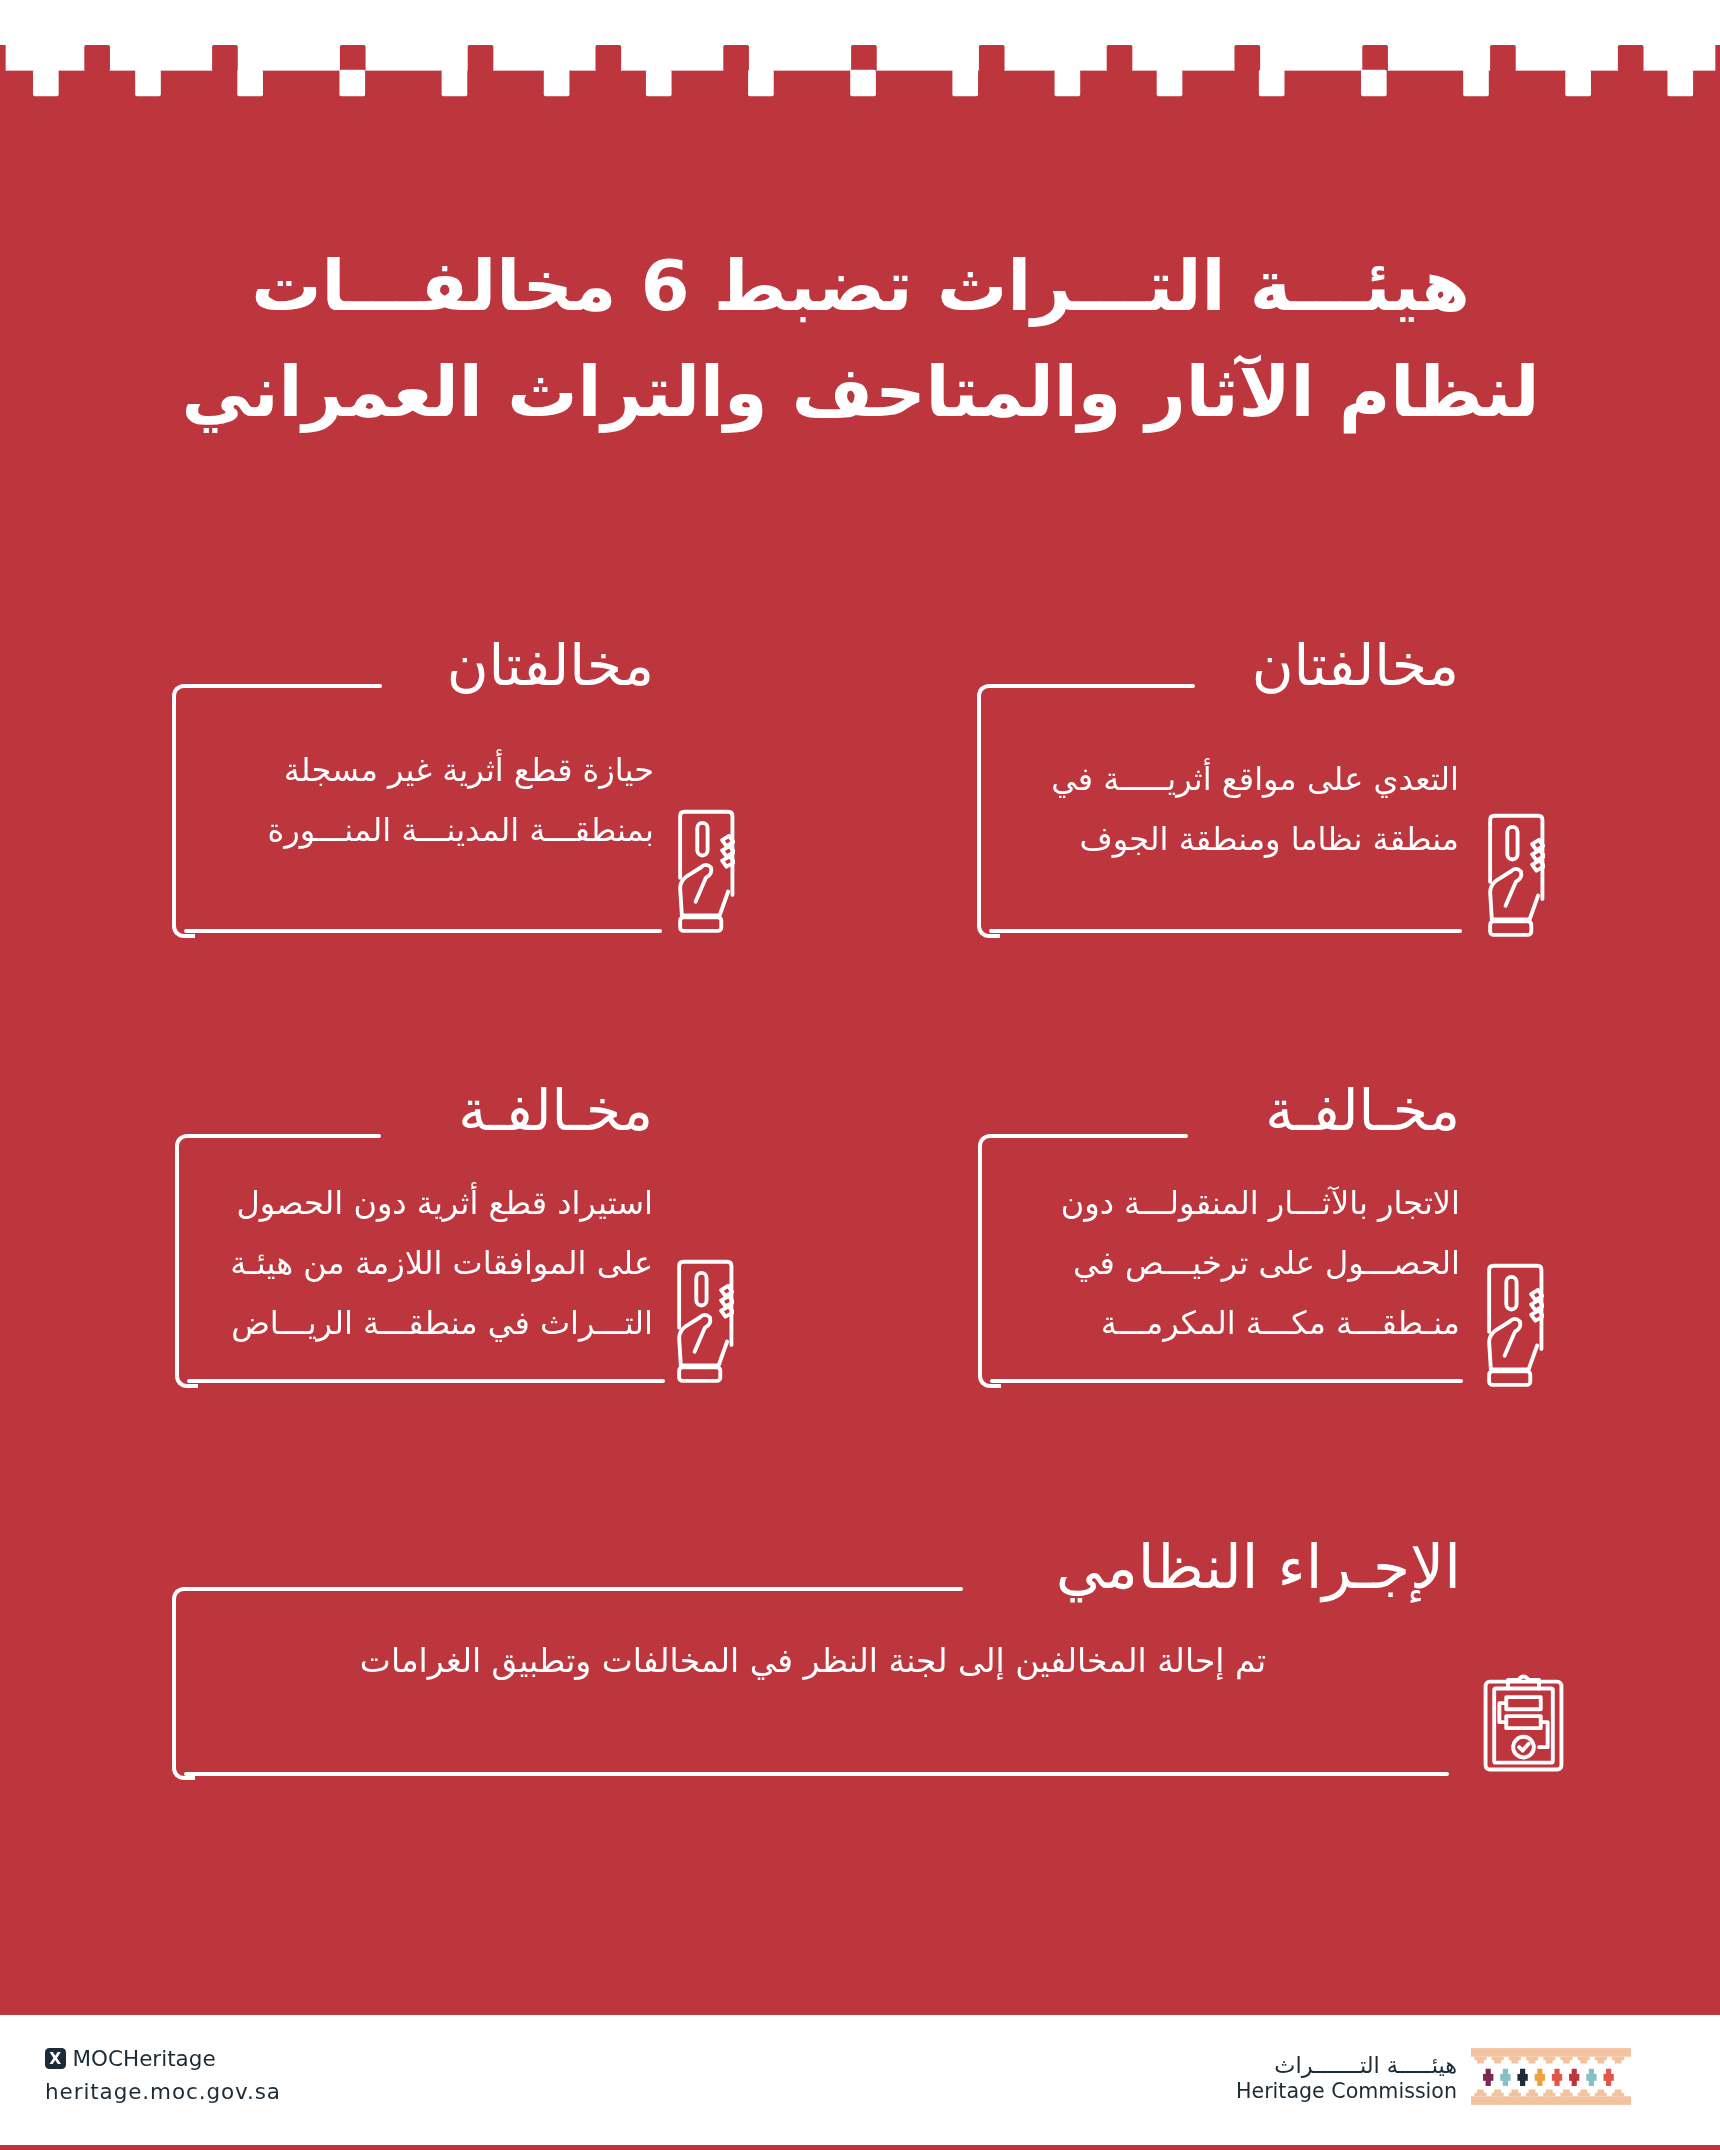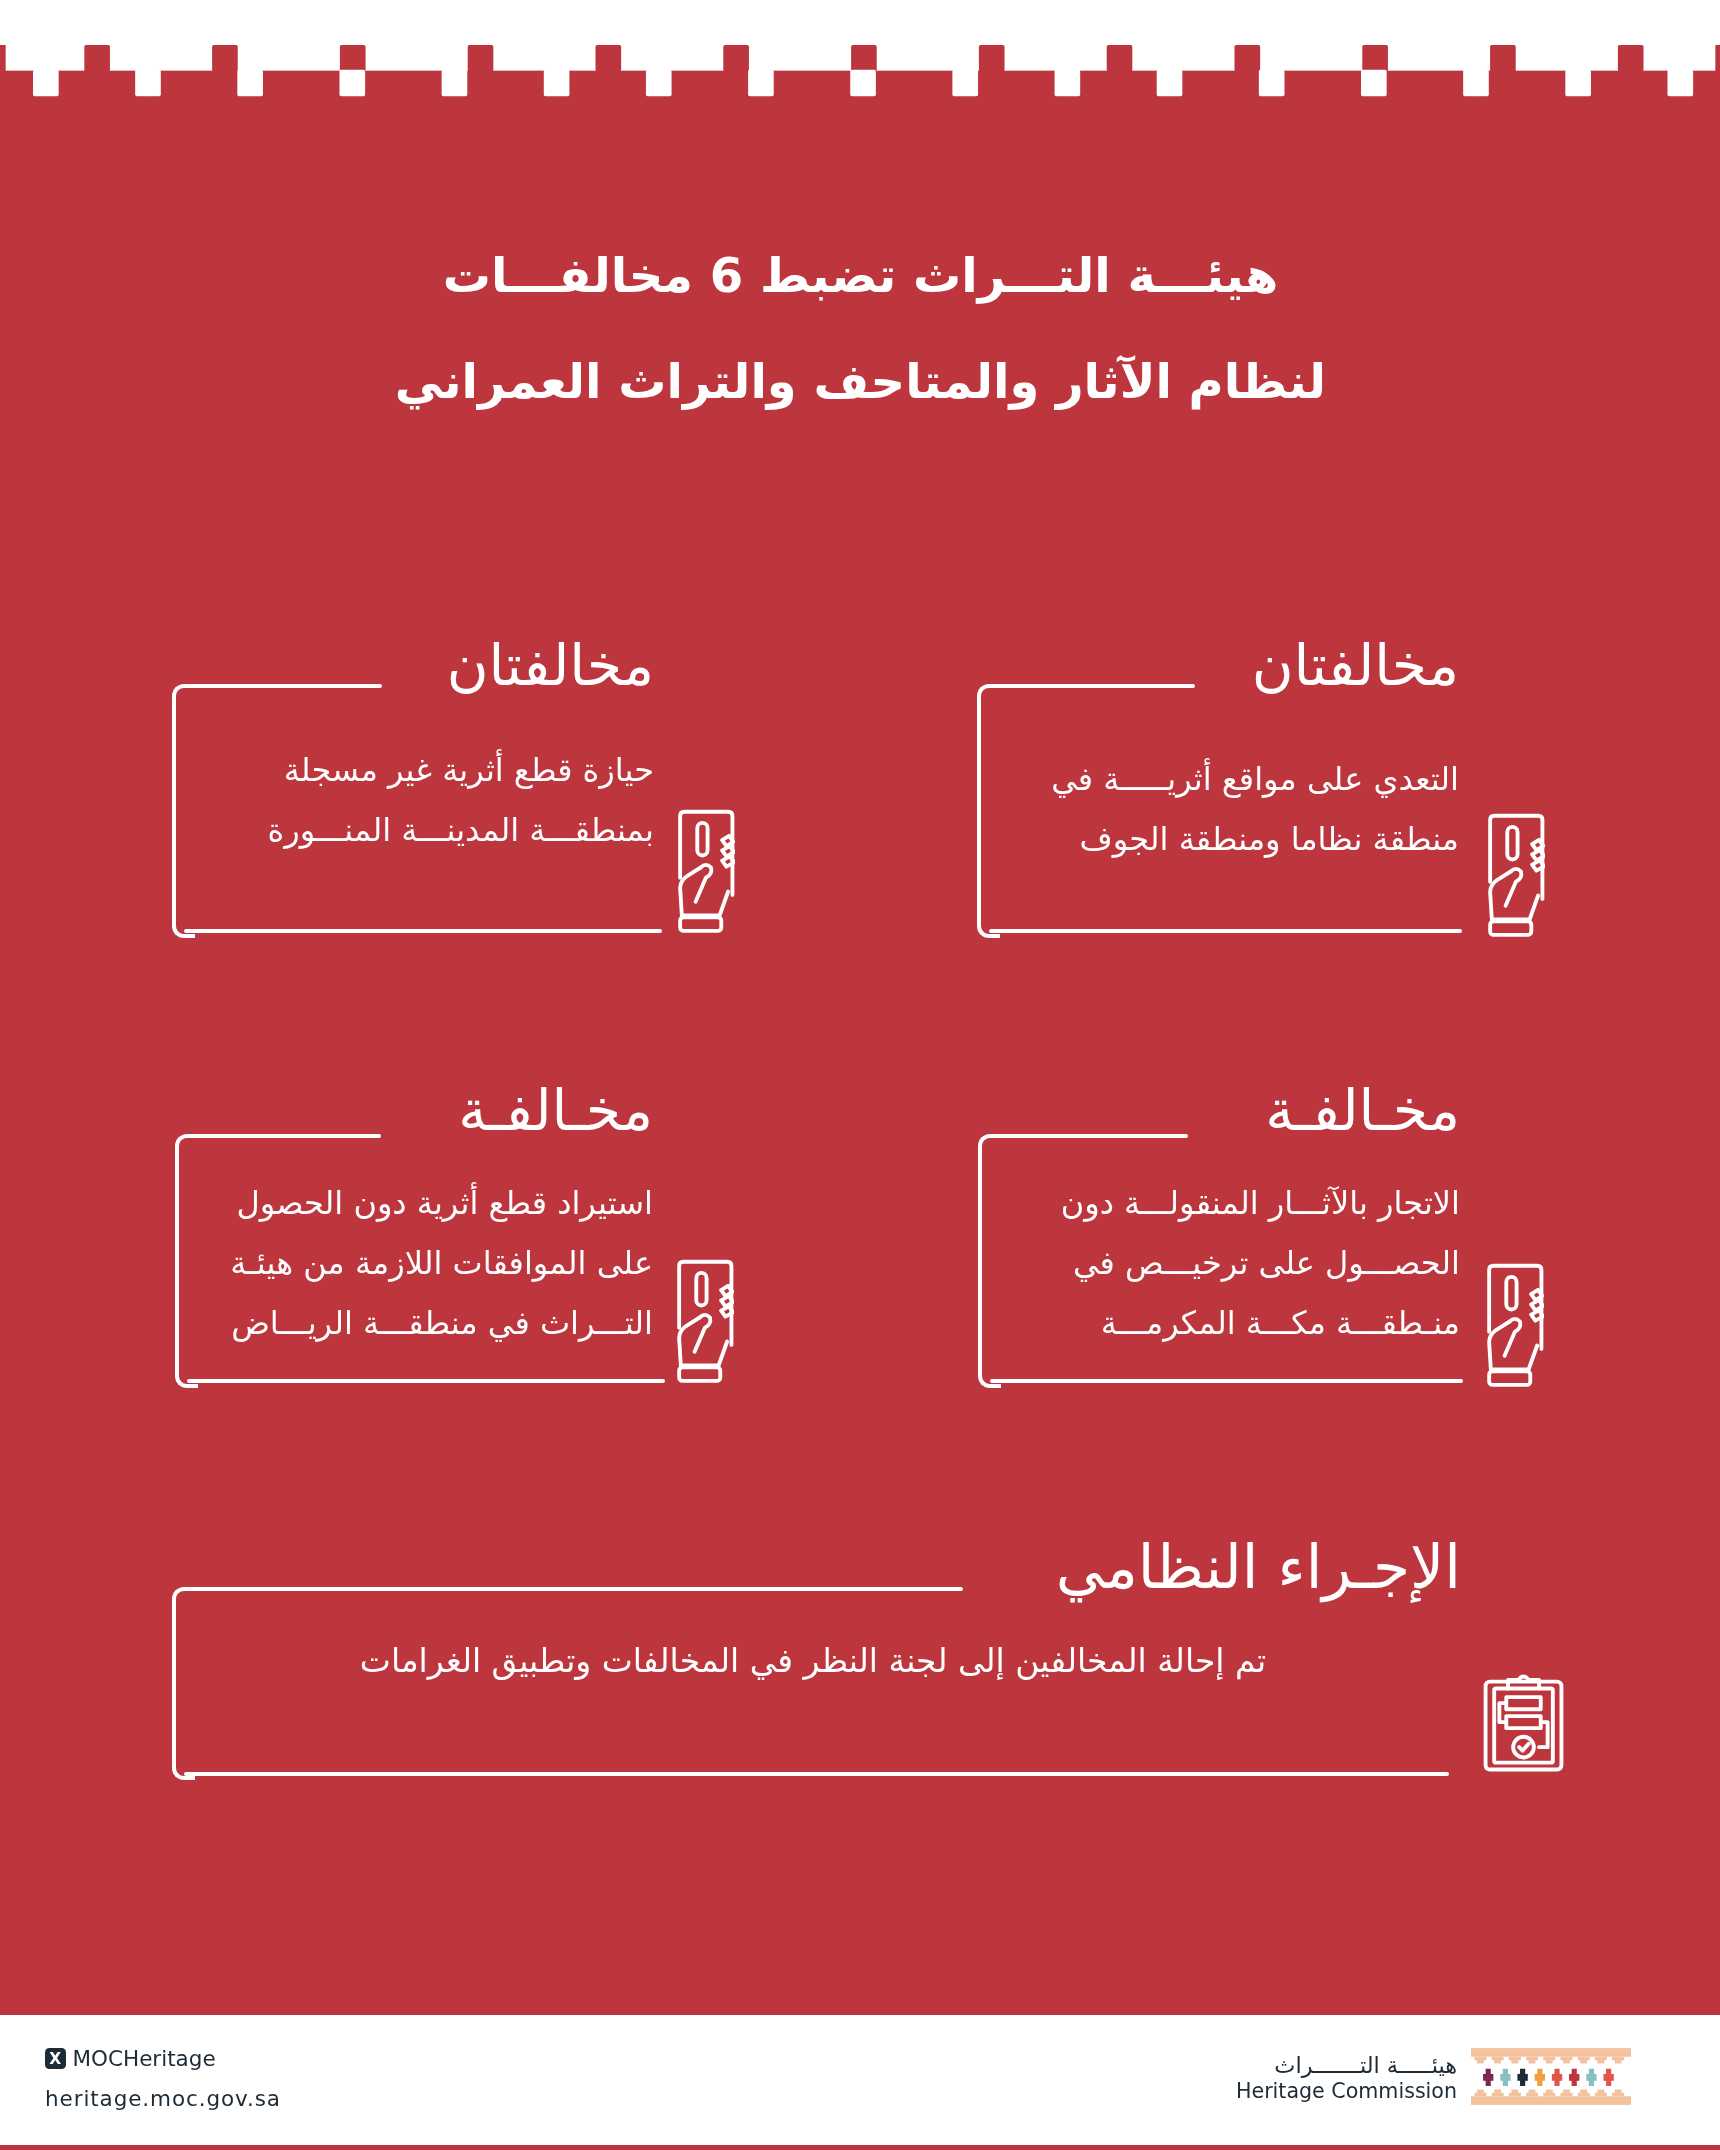--- a/index.html
+++ b/index.html
@@ -2,38 +2,38 @@
 <html style="font-size:13.8px"><head>
 <meta charset="utf-8">
 <style>
   html, body { margin:0; padding:0; }
   body { width:1721px; height:2150px; background:#ffffff; position:relative; overflow:hidden;
          font-family:"DejaVu Sans", "Liberation Sans", sans-serif; }
   .red-panel { position:absolute; left:0; top:45px; width:1721px; height:1970px; background:#bd353d; }
   .crenel-row { position:absolute; left:0; top:45px; width:1721px; height:53px; }
   .crenel-row svg { display:block; }
   .title { position:absolute; left:172px; width:1377px; text-align:center; color:#fff; font-weight:bold;
-           direction:rtl; font-size:48px; line-height:1; }
+           direction:rtl; font-size:70px; line-height:1; }
   .title.l1 { top:251px; }
   .title.l2 { top:357px; }
 
   .card { position:absolute; }
   .card .frame-left { position:absolute; left:0; top:0; width:4.3px; background:#fff; border-radius:2.6px; }
   .card .frame-top { position:absolute; left:0; top:0; height:4.3px; background:#fff; border-radius:2.6px; }
   .card .frame-bottom { position:absolute; left:0; height:4.3px; background:#fff; border-radius:2.6px; }
   .card .corner { position:absolute; left:0; top:0; width:19px; height:19px; border-left:4.3px solid #fff; border-top:4.3px solid #fff; border-top-left-radius:12px; }
   .card .corner-b { position:absolute; left:0; width:19px; height:19px; border-left:4.3px solid #fff; border-bottom:4.3px solid #fff; border-bottom-left-radius:12px; }
   .card-title { position:absolute; color:#fff; font-weight:normal; font-size:57px; direction:rtl; text-align:right; line-height:1; white-space:nowrap; }
   .card-body { position:absolute; color:#fff; font-size:32px; direction:rtl; text-align:right; line-height:60px; }
   .card-body div { white-space:nowrap; }
   .icon { position:absolute; }
 
   .footer-left { position:absolute; left:45px; top:2046px; color:#1d2b36; font-family:"DejaVu Sans", sans-serif; }
   .footer-left .row1 { display:flex; align-items:center; gap:6.9px; font-size:21.5px; }
-  .footer-left .row2 { font-size:21.5px; margin-top:15px; letter-spacing:0.9px; }
+  .footer-left .row2 { font-size:21.5px; margin-top:8px; letter-spacing:0.9px; }
   .x-icon { width:20.6px; height:20.6px; background:#1d2b36; border-radius:4.3px; color:#fff; font-size:15.5px; display:flex; align-items:center; justify-content:center; font-weight:bold; }
   .logo { position:absolute; left:1224px; top:2048px; display:flex; align-items:center; gap:13.8px;justify-content:center; }
   .logo-text { color:#1d2b36; text-align:right; }
   .logo-text .ar { font-size:22.4px; direction:rtl; line-height:1.2; }
   .logo-text .en { font-size:20.6px; line-height:1.2;margin-left:12px; }
   .bottom-strip { position:absolute; left:0; top:2145px; width:1721px; height:5.2px; background:#bd353d; }
 </style>
 </head>
 <body>
 

